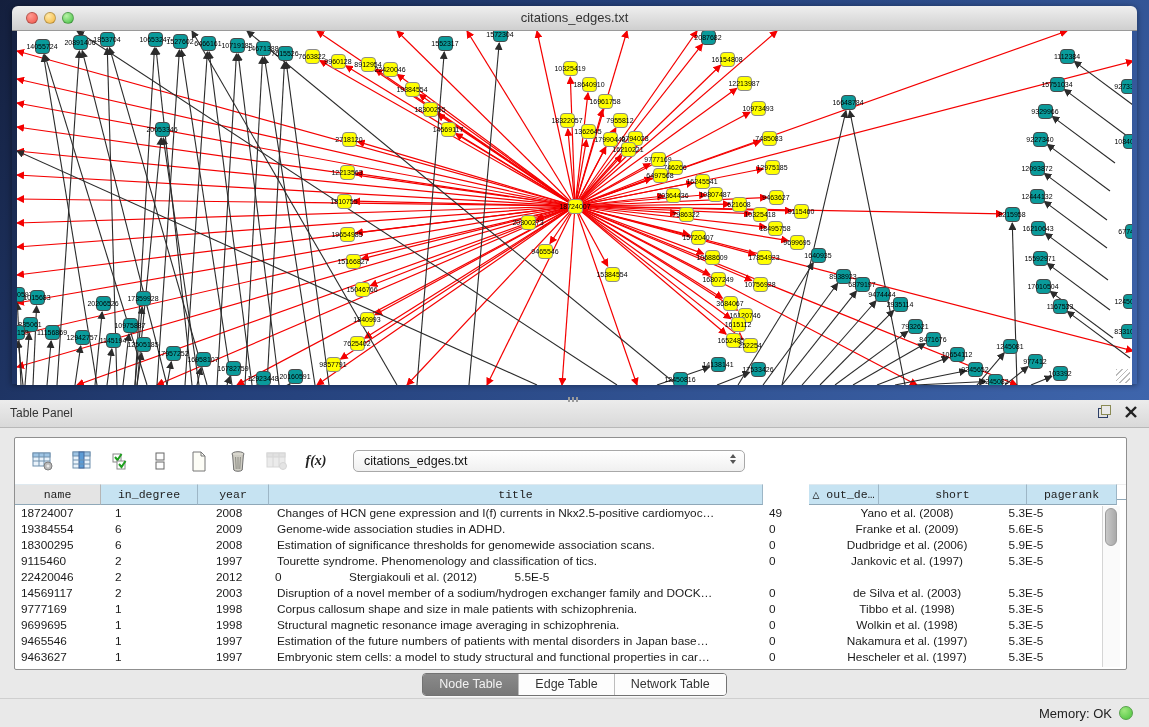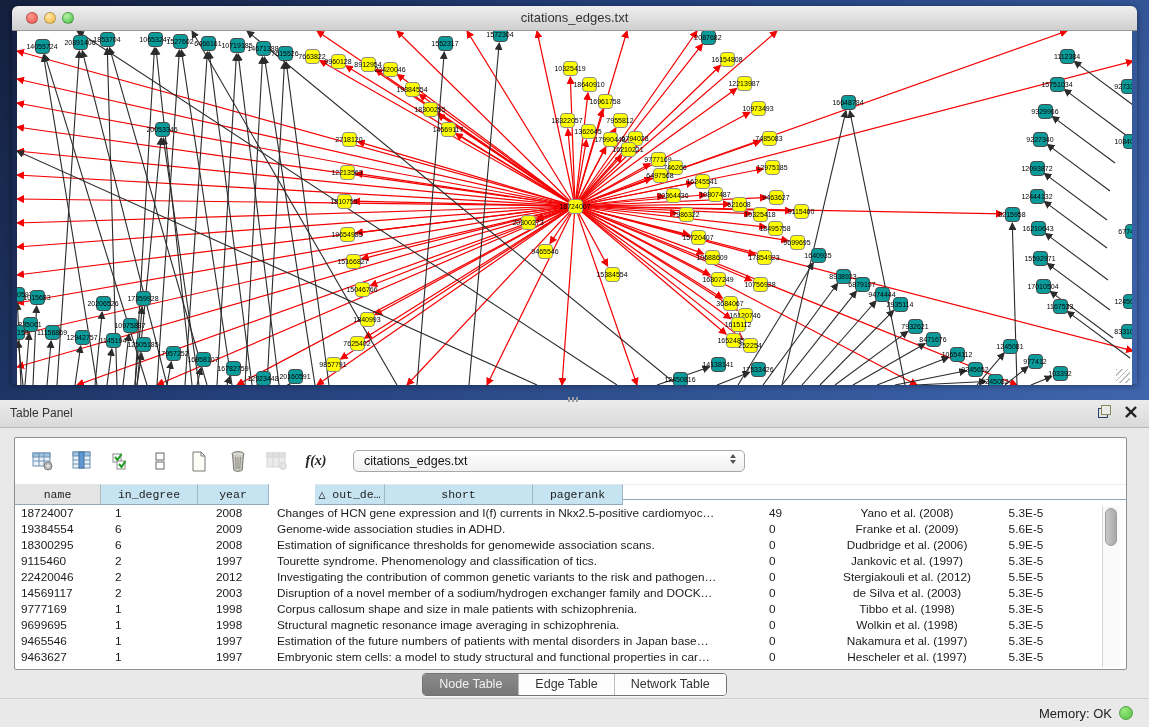--- a/index.html
+++ b/index.html
@@ -733,20 +733,21 @@
         <span id="combo-arrows">
             <i class="up"></i>
             <i class="dn"></i>
           </span>
       </div>
     </div>
     <div id="thead-row">
         <div class="th th-name" style="width: 86px;">name</div>
         <div class="th" style="width: 97px;">in_degree</div>
         <div class="th" style="width: 71px;">year</div>
+        <div class="th" style="width: 494px;">title</div>
         <div class="th" style="width: 70px; margin-left: 46px;">△ out_de…</div>
         <div class="th" style="width: 148px;">short</div>
         <div class="th" style="width: 90px;">pagerank</div>
         <div class="th-fill"></div>
       </div>
     <div id="tbody">
         <div class="tr">
           <div class="td td-name" style="width: 86px;">18724007</div>
           <div class="td td-in_degree" style="width: 97px;">1</div>
           <div class="td td-year" style="width: 71px;">2008</div>
@@ -779,21 +780,20 @@
           <div class="td td-year" style="width: 71px;">1997</div>
           <div class="td td-title" style="width: 494px;">Tourette syndrome. Phenomenology and classification of tics.</div>
           <div class="td td-out_degree" style="width: 70px;">0</div>
           <div class="td td-short" style="width: 148px;">Jankovic et al. (1997)</div>
           <div class="td td-pagerank" style="width: 90px;">5.3E-5</div>
         </div>
         <div class="tr">
           <div class="td td-name" style="width: 86px;">22420046</div>
           <div class="td td-in_degree" style="width: 97px;">2</div>
           <div class="td td-year" style="width: 71px;">2012</div>
-          <div class="td td-title" style="width: 494px;">Investigating the contribution of common genetic variants to the risk and pathogen…</div>
           <div class="td td-out_degree" style="width: 70px;">0</div>
           <div class="td td-short" style="width: 148px;">Stergiakouli et al. (2012)</div>
           <div class="td td-pagerank" style="width: 90px;">5.5E-5</div>
         </div>
         <div class="tr">
           <div class="td td-name" style="width: 86px;">14569117</div>
           <div class="td td-in_degree" style="width: 97px;">2</div>
           <div class="td td-year" style="width: 71px;">2003</div>
           <div class="td td-title" style="width: 494px;">Disruption of a novel member of a sodium/hydrogen exchanger family and DOCK…</div>
           <div class="td td-out_degree" style="width: 70px;">0</div>

